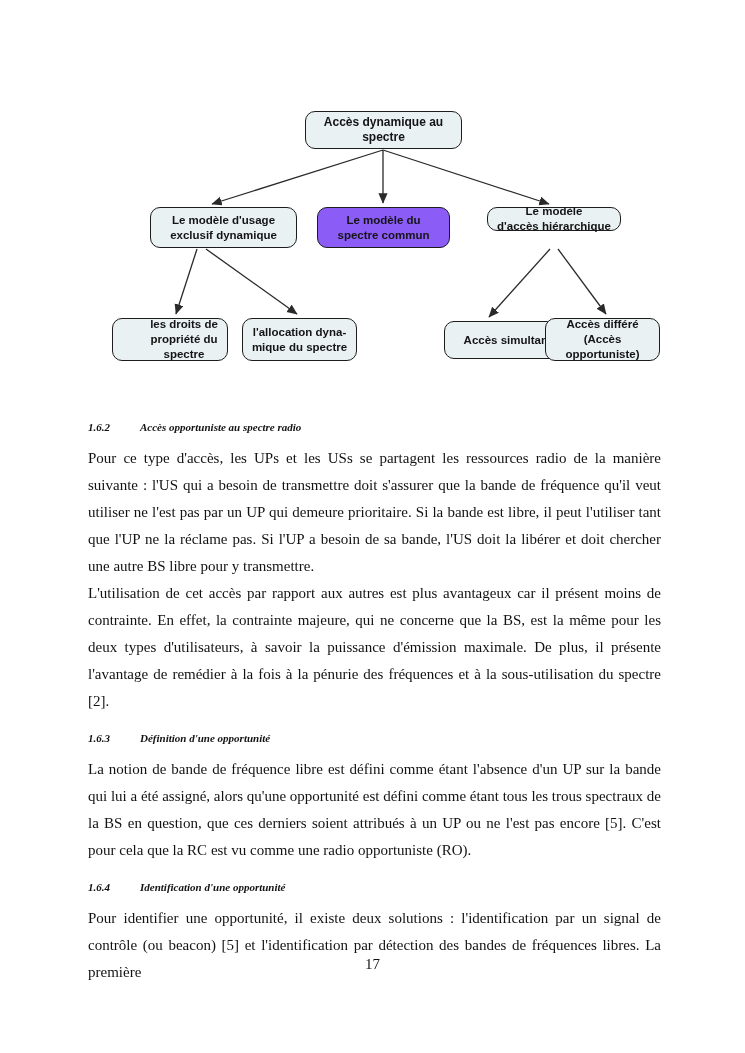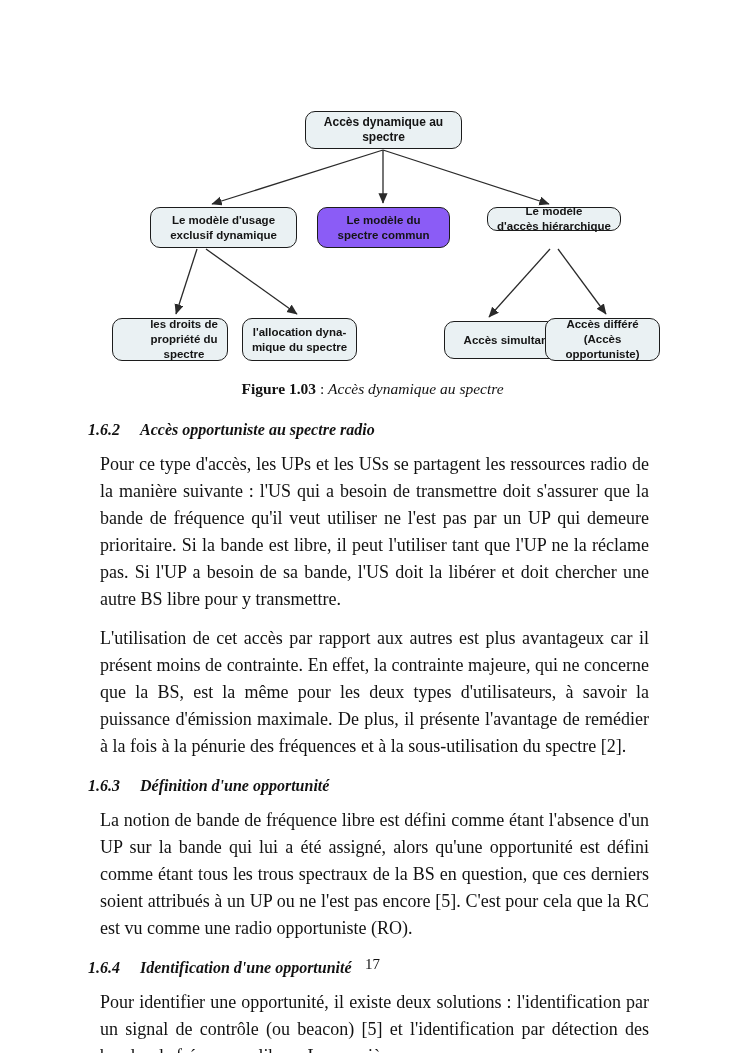--- a/index.html
+++ b/index.html
@@ -60,29 +60,29 @@
   
   .content {
     position: absolute;
     top: 421px;
     left: 88px;
     width: 573px;
   }
   .sec-heading {
     font-weight: bold;
     font-style: italic;
-    font-size: 16px;
+    font-size: 11px;
     margin: 0 0 12px 0;
   }
   .sec-heading .sec-num { display: inline-block; min-width: 52px; }
   .para {
-    font-size: 18px;
+    font-size: 15px;
     line-height: 27px;
     text-align: justify;
-    margin: 12px;
+    margin: 0;
   }
   .sec { margin-bottom: 0; }
   .sec + .sec .sec-heading { margin-top: 17px; }
 
   
   .footer {
     position: absolute;
     top: 956px; left: 0;
     width: 745px;
     text-align: center;
@@ -121,23 +121,20 @@
 d'accès hiérarchique</div>
     <div class="node node-b1" style="background: rgb(234, 241, 243); border-color: rgb(28, 28, 28);">les droits de
 propriété du spectre</div>
     <div class="node node-b2" style="background: rgb(234, 241, 243); border-color: rgb(28, 28, 28);">l'allocation dyna-
 mique du spectre</div>
     <div class="node node-b3" style="background: rgb(234, 241, 243); border-color: rgb(28, 28, 28);">Accès simultané</div>
     <div class="node node-b4" style="background: rgb(234, 241, 243); border-color: rgb(28, 28, 28);">Accès différé
 (Accès opportuniste)</div>
   </div>
 
-  <div class="caption">
-    <span class="cap-label">Figure 1.03</span><span class="cap-sep"> : </span><span class="cap-title">Accès dynamique au spectre</span>
-  </div>
 
   <div class="content">
 
     <div class="sec">
       <h3 class="sec-heading">
         <span class="sec-num">1.6.2</span><span class="sec-title">Accès opportuniste au spectre radio</span>
       </h3>
       <p class="para">Pour ce type d'accès, les UPs et les USs se partagent les ressources radio de la manière suivante : l'US qui a besoin de transmettre doit s'assurer que la bande de fréquence qu'il veut utiliser ne l'est pas par un UP qui demeure prioritaire. Si la bande est libre, il peut l'utiliser tant que l'UP ne la réclame pas. Si l'UP a besoin de sa bande, l'US doit la libérer et doit chercher une autre BS libre pour y transmettre.</p>
       <p class="para">L'utilisation de cet accès par rapport aux autres est plus avantageux car il présent moins de contrainte. En effet, la contrainte majeure, qui ne concerne que la BS, est la même pour les deux types d'utilisateurs, à savoir la puissance d'émission maximale. De plus, il présente l'avantage de remédier à la fois à la pénurie des fréquences et à la sous-utilisation du spectre [2].</p>
     </div>

